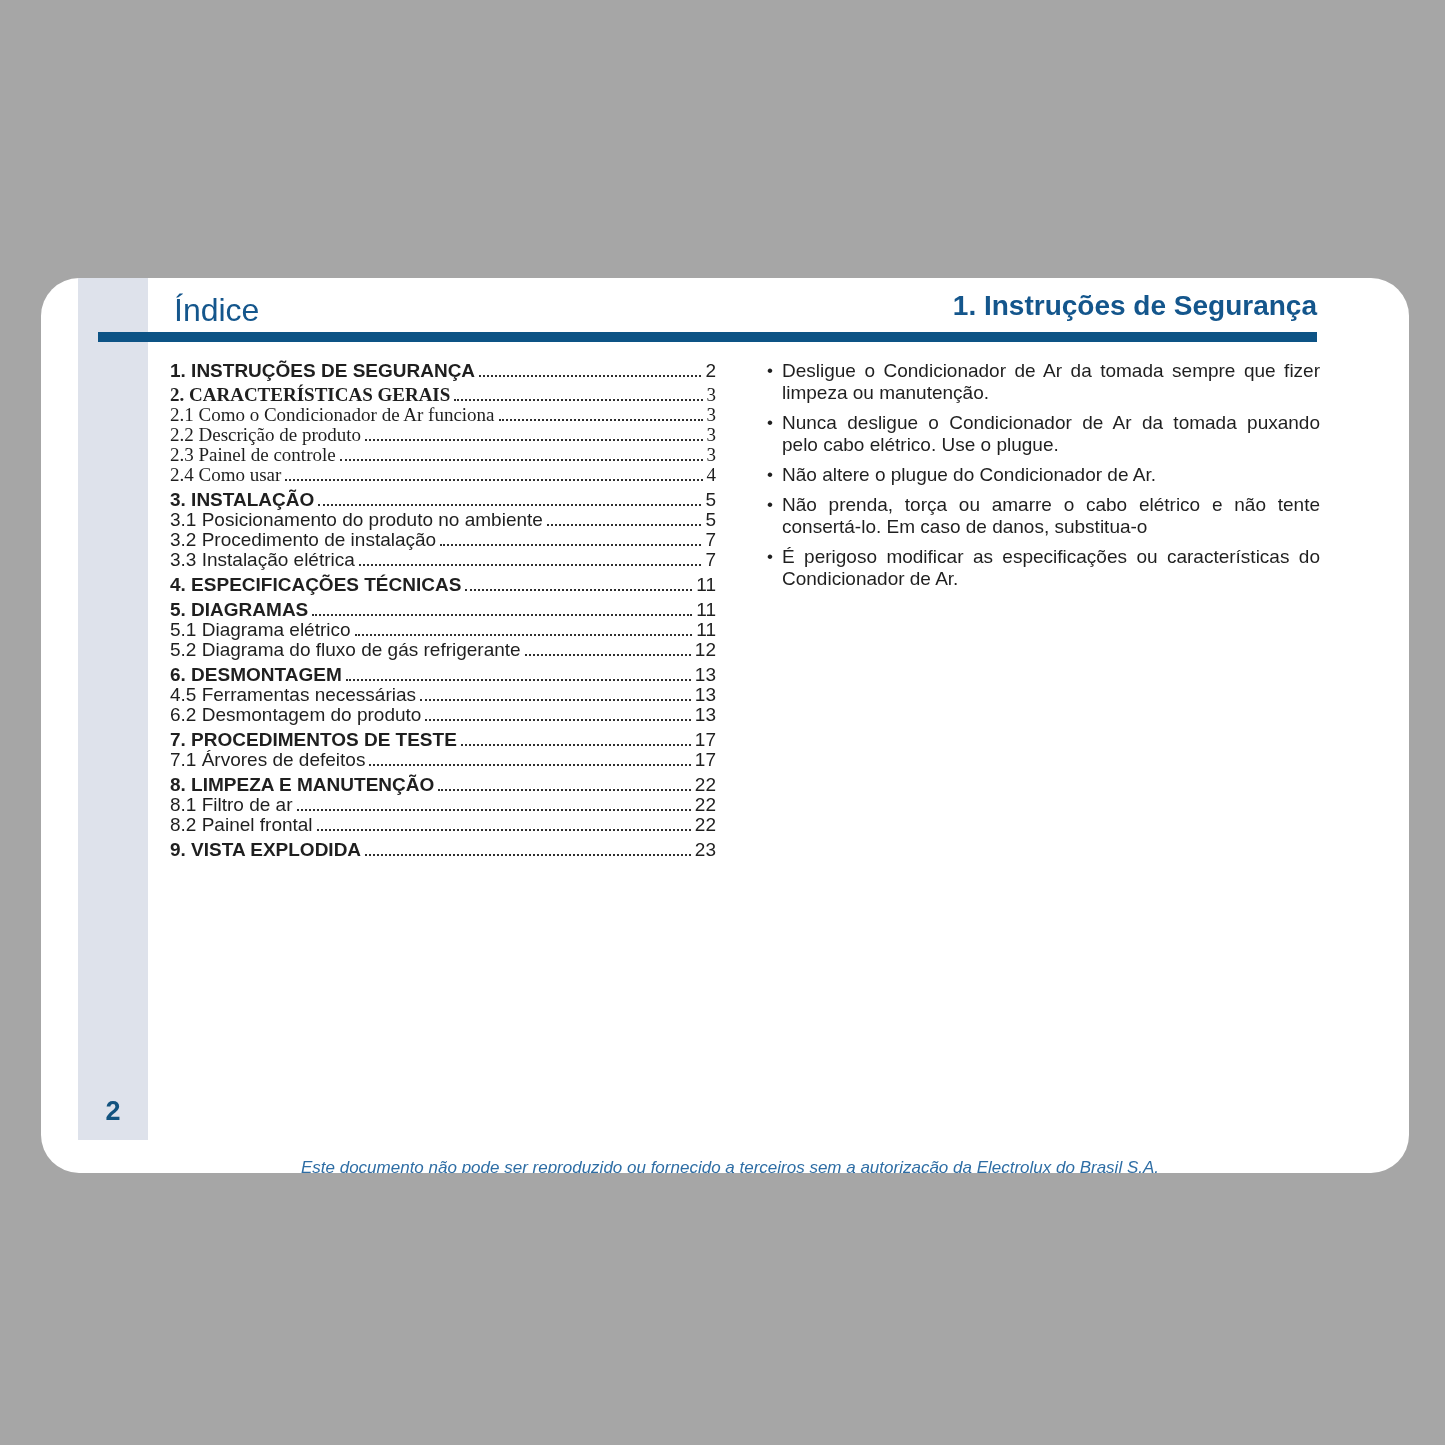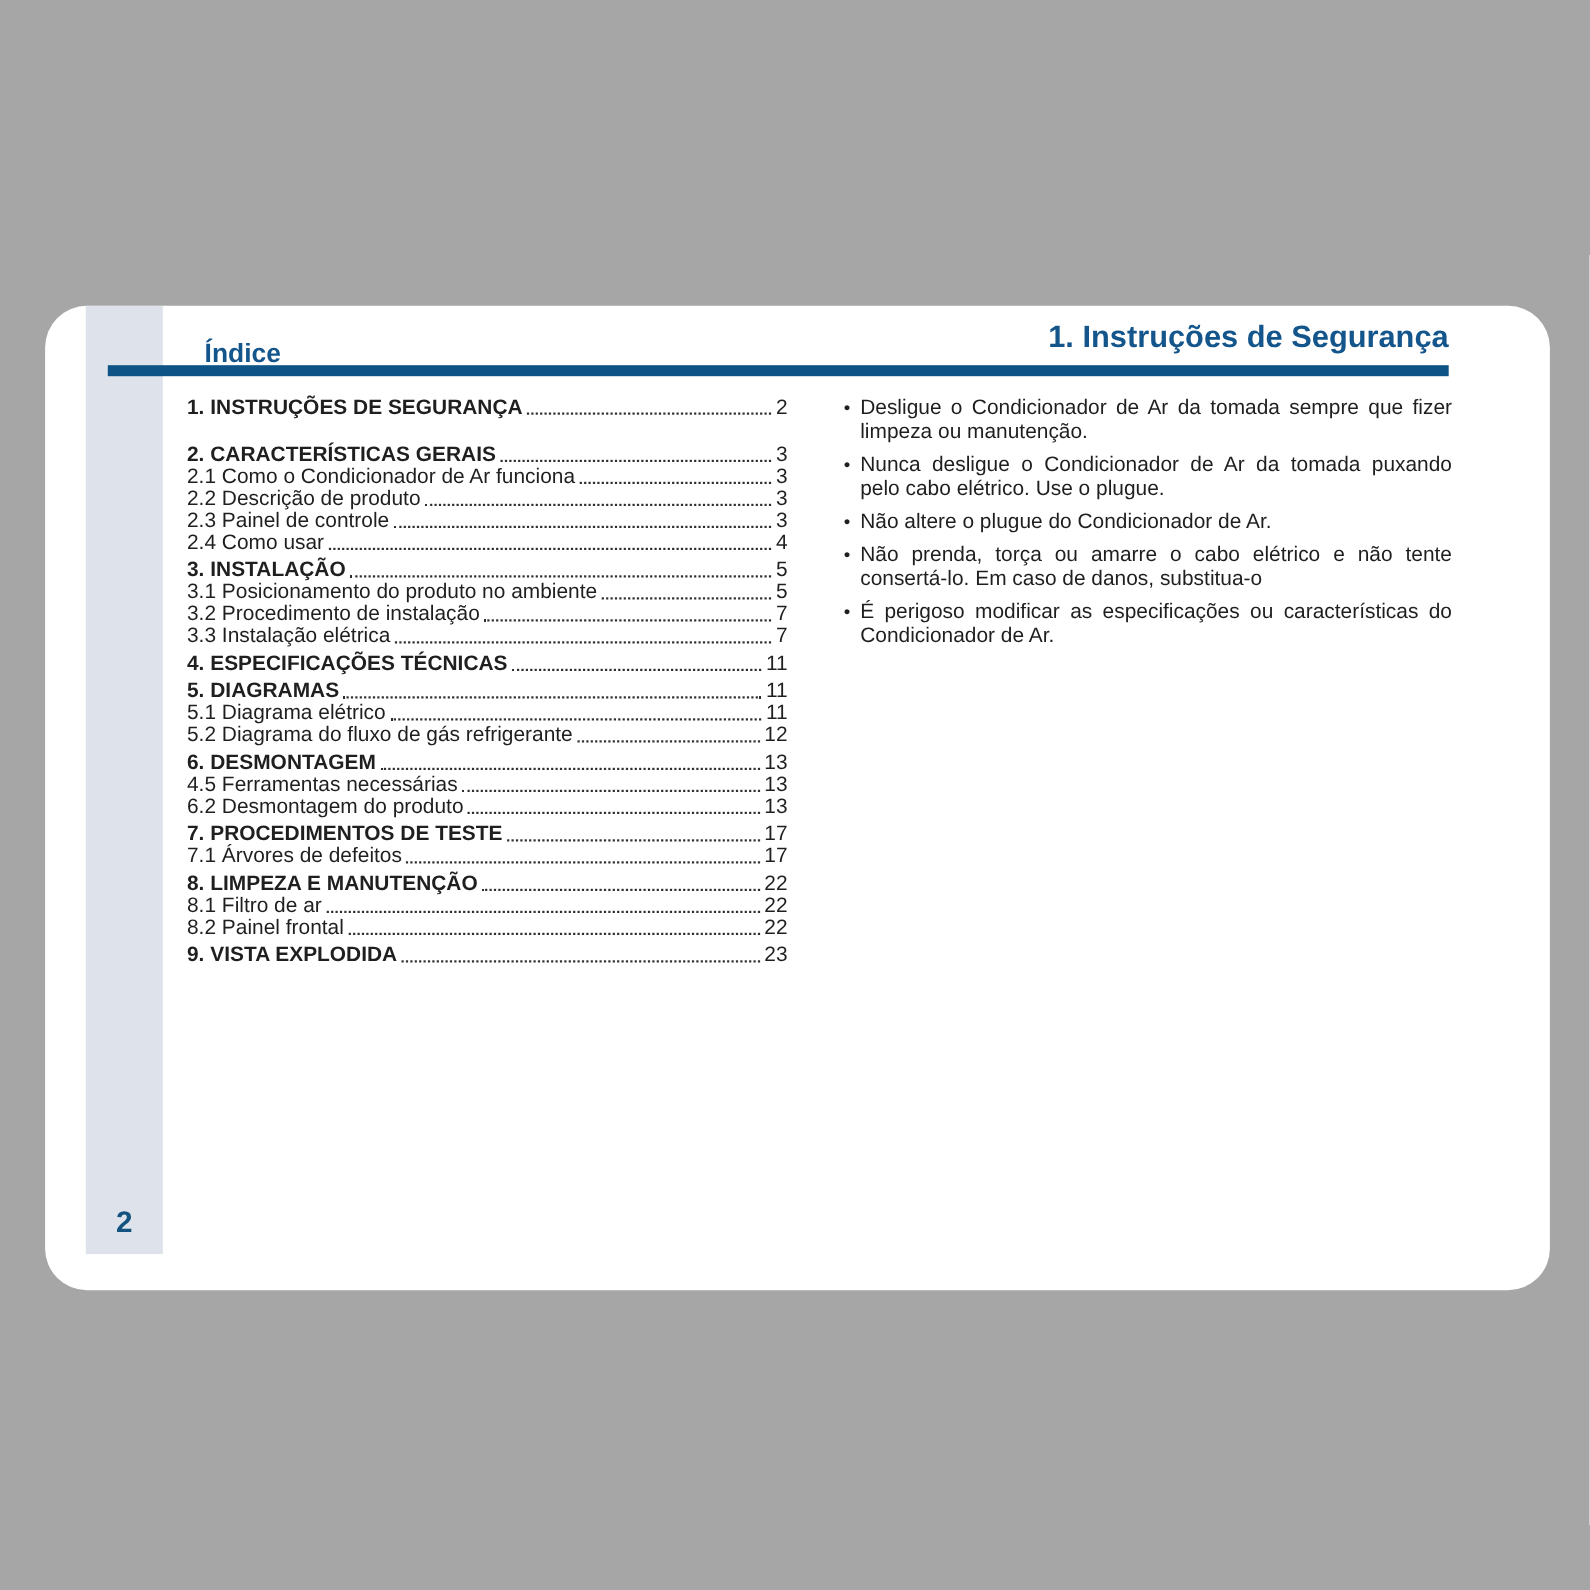--- a/index.html
+++ b/index.html
@@ -17,40 +17,40 @@
     border-radius:38px;
     overflow:hidden;
   }
   .band{
     position:absolute;left:37px;top:0;
     width:70px;height:862px;
     background:#dee2eb;
   }
   .hdr-left{
     position:absolute;left:129px;top:12px;
-    font-size:24px;font-weight:bold;color:#14568c;
-    line-height:32px;margin:16px;
+    font-size:32px;font-weight:normal;color:#14568c;
+    line-height:32px;margin:4px;
   }
   .hdr-right{
     position:absolute;right:92px;top:12px;
     font-size:28px;font-weight:bold;color:#14568c;
     line-height:32px;margin:0;text-align:right;
   }
   .rule{
     position:absolute;left:57px;top:54px;
     width:1219px;height:10px;
     background:#0d5385;
   }
   .toc{
     position:absolute;left:129px;top:83px;width:546px;
     color:#1f1f1f;
   }
   .toc-group{margin-top:5px;}
   .toc-group:first-child{margin-top:0;}
-  .toc-group.tight{margin-top:23px;}
+  .toc-group.tight{margin-top:4px;font-family:Liberation Serif, serif;}
   .toc-row{
     display:flex;align-items:flex-end;
     height:20px;font-size:19px;line-height:20px;
     white-space:nowrap;
   }
   .toc-row .lbl{flex:0 0 auto;}
   .toc-row.head .lbl{font-weight:bold;}
   .toc-row .leader{
     flex:1 1 auto;
     border-bottom:2px dotted #2e2e2e;
@@ -253,13 +253,14 @@
         <span class="dot">•</span>
         <p class="txt">Não prenda, torça ou amarre o cabo elétrico e não tente consertá-lo. Em caso de danos, substitua-o</p>
       </div>
       <div class="bullet">
         <span class="dot">•</span>
         <p class="txt">É perigoso modificar as especificações ou características do Condicionador de Ar.</p>
       </div>
     </section>
 
   <div class="pagenum">2</div>
+  <div class="footnote">Este documento não pode ser reproduzido ou fornecido a terceiros sem a autorização da Electrolux do Brasil S.A.</div>
 </div>
 
 </body></html>

